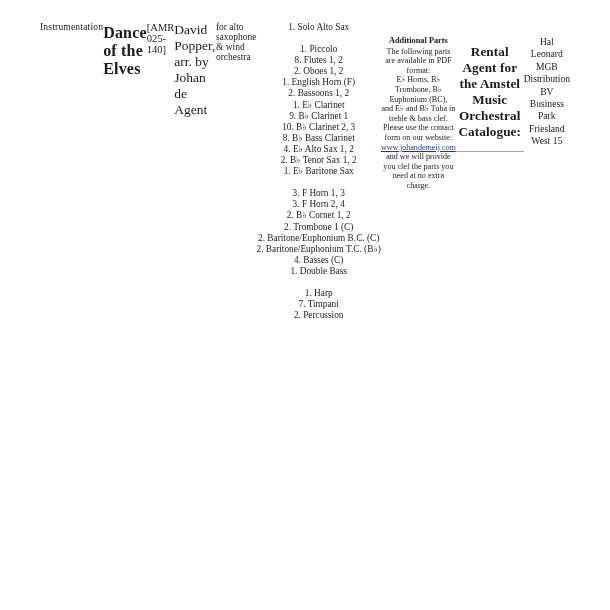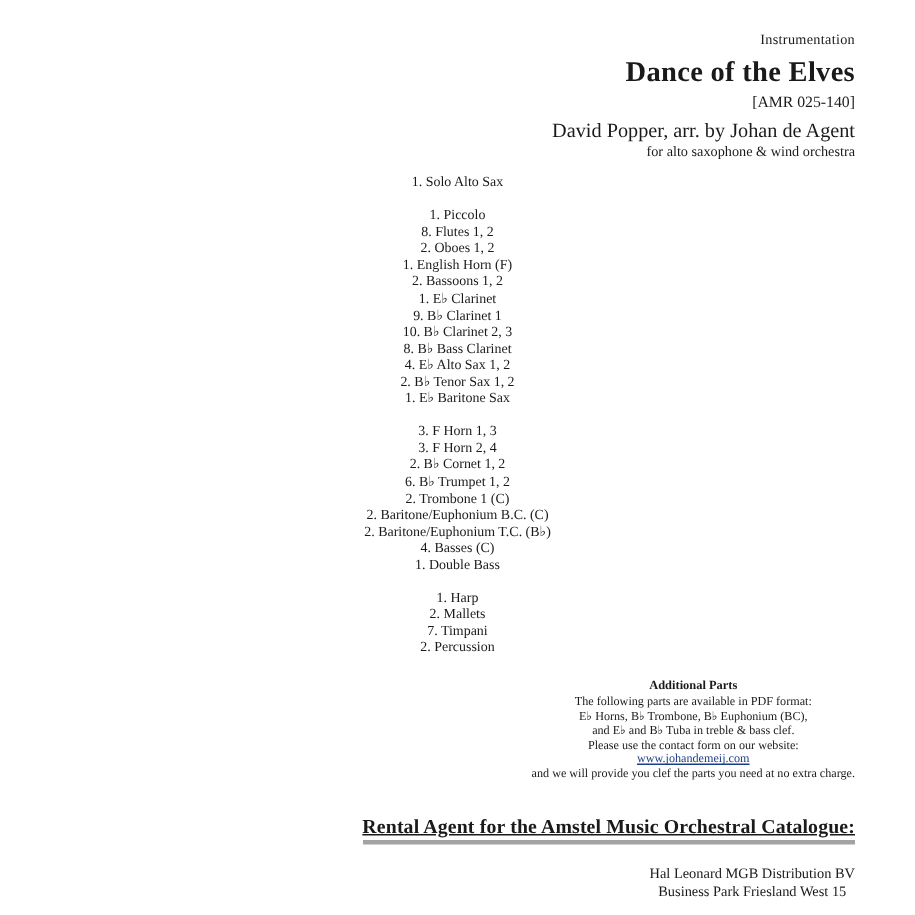--- a/index.html
+++ b/index.html
@@ -13,30 +13,30 @@
     font-family: "Liberation Serif", serif;
     color: #1a1a1a;
     overflow: hidden;
   }
   .page {
     width: 610px;
     height: 610px;
     box-sizing: border-box;
     padding: 22px 40px 10px 40px;
     display: flex;
-    flex-direction: column;
-    align-items: flex-end;
+    flex-direction: row;
+    align-items: flex-start;
   }
   .instrumentation-label {
     font-size: 9.5px;
     letter-spacing: 0.2px;
     margin-bottom: 4px;
   }
   .work-title {
-    font-size: 19px;
+    font-size: 16px;
     font-weight: bold;
     letter-spacing: 0.2px;
     margin: 2px 0 3px 0;
   }
   .catalog-number {
     font-size: 10.5px;
     margin-bottom: 5px;
   }
   .composer {
     font-size: 13.5px;
@@ -74,24 +74,23 @@
     text-decoration: underline;
   }
   .rental-agent {
     margin-top: 22px;
     font-size: 13.2px;
     font-weight: bold;
     text-align: center;
     letter-spacing: 0.1px;
   }
   .rental-underline {
-    border-bottom: 3px solid #a3a3a3;
-    padding-bottom: 1px;
+    border-bottom: 1px solid #a3a3a3;
+    padding-bottom: 11px;
     display: inline-block;
-    text-decoration: underline;
   }
   .address-block {
     margin-top: 14px;
     text-align: center;
     font-size: 9.6px;
     line-height: 12.4px;
   }
 </style>
 </head>
 <body>
@@ -130,33 +129,31 @@
       <div class="inst-line">2. B♭ Tenor Sax 1, 2</div>
       <div class="inst-line">1. E♭ Baritone Sax</div>
     </div>
 
     <div class="group-gap"></div>
 
     <div class="inst-group">
       <div class="inst-line">3. F Horn 1, 3</div>
       <div class="inst-line">3. F Horn 2, 4</div>
       <div class="inst-line">2. B♭ Cornet 1, 2</div>
-      <div class="inst-line">6. B♭ Trumpet 1, 2</div>
       <div class="inst-line">2. Trombone 1 (C)</div>
       <div class="inst-line">2. Baritone/Euphonium B.C. (C)</div>
       <div class="inst-line">2. Baritone/Euphonium T.C. (B♭)</div>
       <div class="inst-line">4. Basses (C)</div>
       <div class="inst-line">1. Double Bass</div>
     </div>
 
     <div class="group-gap"></div>
 
     <div class="inst-group">
       <div class="inst-line">1. Harp</div>
-      <div class="inst-line">2. Mallets</div>
       <div class="inst-line">7. Timpani</div>
       <div class="inst-line">2. Percussion</div>
     </div>
 
   </div>
 
   <div class="additional-block">
     <div class="additional-title">Additional Parts</div>
     <div>The following parts are available in PDF format:</div>
     <div>E♭ Horns, B♭ Trombone, B♭ Euphonium (BC),</div>

